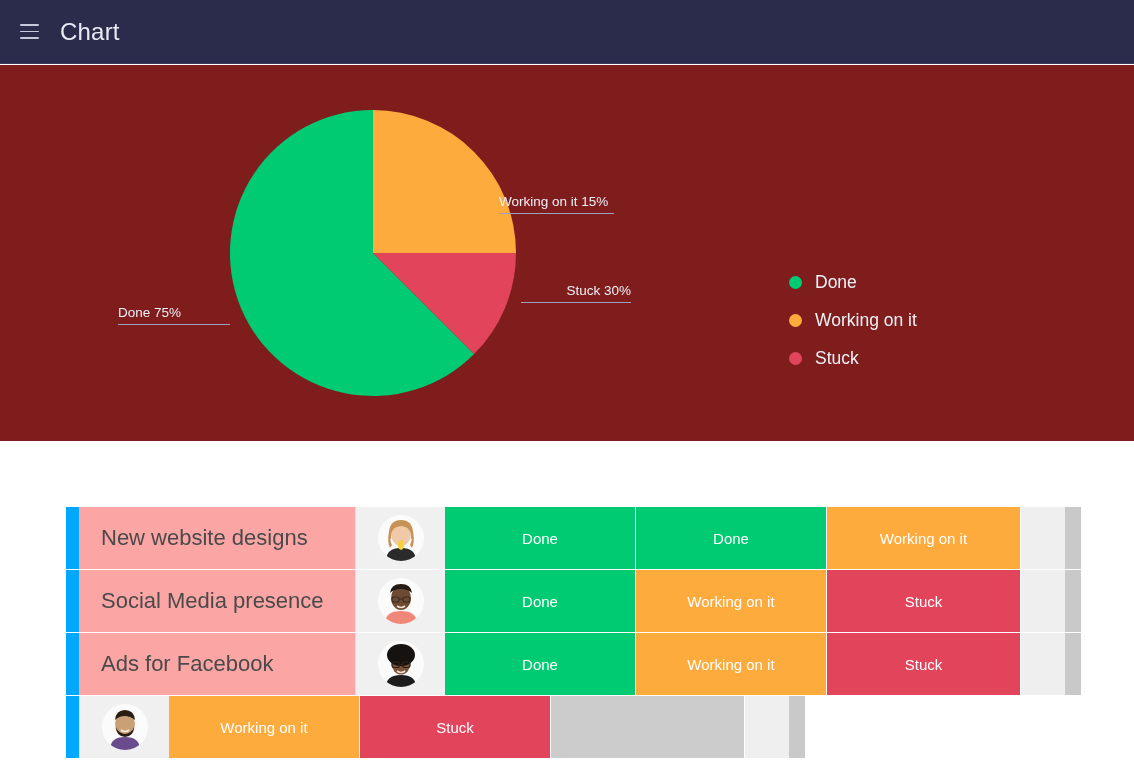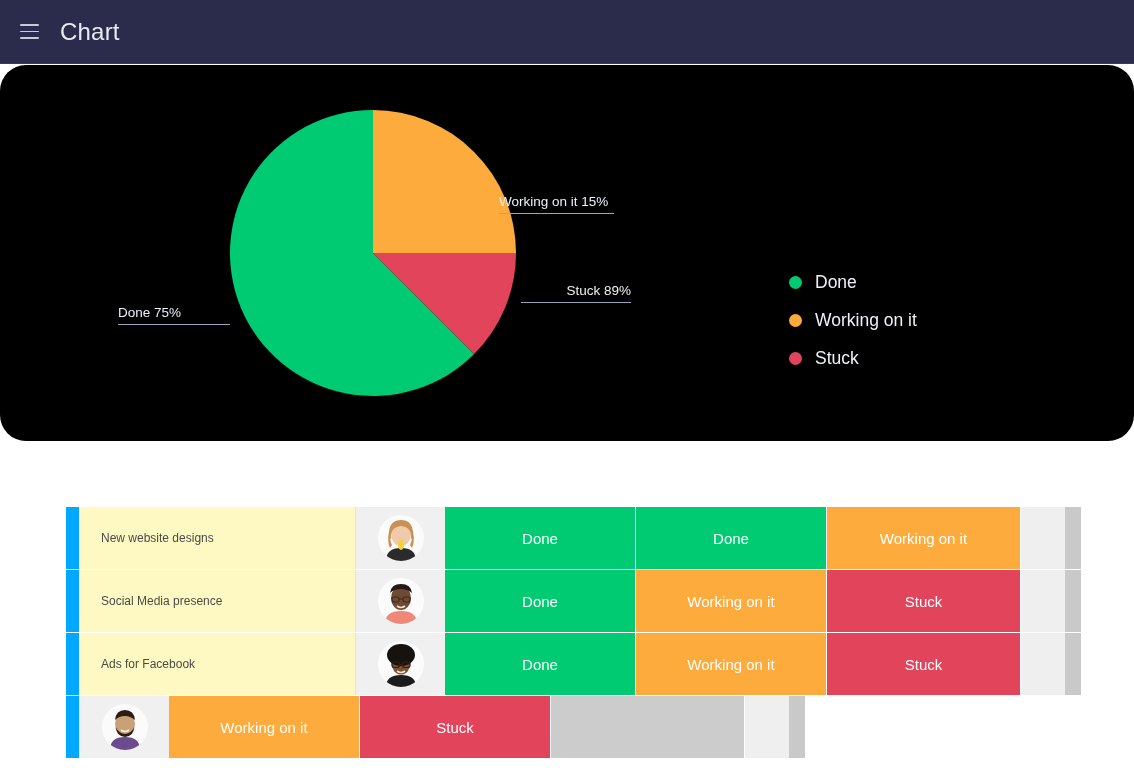--- a/index.html
+++ b/index.html
@@ -24,21 +24,21 @@
     justify-content:center;align-items:center;gap:5px;cursor:pointer;
   }
   .hamburger span{display:block;width:19px;height:1.6px;background:#c8c9dd;border-radius:1px;}
   .apptitle{
     color:#e9eaf4;font-size:24px;margin-left:14px;font-weight:400;letter-spacing:.2px;
   }
 
   
   .chartpanel{
     position:absolute;left:0;top:65px;width:1134px;height:376px;
-    background:#000000;overflow:hidden;border-radius:26px;
+    background:#7f1d1d;overflow:hidden;
   }
   .pie-wrap{position:absolute;left:228px;top:43px;width:290px;height:290px;}
   .pie-svg{display:block;width:290px;height:290px;}
 
   .leader{position:absolute;}
   .leader .lbl{
     color:#eef0f8;font-size:13.5px;white-space:nowrap;display:block;line-height:17px;
   }
   .leader .rule{display:block;height:1px;background:#9fa2bf;margin-top:3px;}
 
@@ -70,22 +70,22 @@
   }
   .ch-person{left:355px;width:90px;}
   .ch-p1{left:446px;width:190px;}
   .ch-p2{left:637px;width:190px;}
   .ch-p3{left:829px;width:194px;}
 
   .rows{position:absolute;left:0;top:66px;width:1134px;}
   .row{display:flex;height:62px;margin-bottom:1px;}
   .accent{width:13px;flex:0 0 13px;background:#00a9ff;margin-left:66px;}
   .namecell{
-    flex:0 0 276px;background:#fef9c3;display:flex;align-items:center;
-    padding-left:22px;box-sizing:border-box;color:#4a4a4a;font-size:12px;
+    flex:0 0 276px;background:#fca5a5;display:flex;align-items:center;
+    padding-left:22px;box-sizing:border-box;color:#4a4a4a;font-size:22px;
   }
   .personcell{
     flex:0 0 90px;background:#f0f0f0;display:flex;align-items:center;justify-content:center;
     border-left:1px solid #e2e2e2;box-sizing:border-box;
   }
   .avatar{width:46px;height:46px;border-radius:50%;overflow:hidden;position:relative;background:#fafafa;}
   .avatar svg{display:block;width:46px;height:46px;}
   .statuscell{
     flex:0 0 191px;display:flex;align-items:center;justify-content:center;
     color:#ffffff;font-size:15px;border-right:1px solid #ffffff;box-sizing:border-box;
@@ -125,21 +125,21 @@
         <path fill="#e2445c" d="M145 145 L288 145 A143 143 0 0 1 246.1 246.1 Z"></path>
       </svg>
     </div>
 
     <div class="leader lead-working">
       <span class="lbl">Working on it 15%</span>
       <span class="rule"></span>
     </div>
 
     <div class="leader lead-stuck">
-      <span class="lbl">Stuck 89%</span>
+      <span class="lbl">Stuck 30%</span>
       <span class="rule"></span>
     </div>
 
     <div class="leader lead-done">
       <span class="lbl">Done 75%</span>
       <span class="rule"></span>
     </div>
 
     <div class="legend">
       <div class="legend-row">

